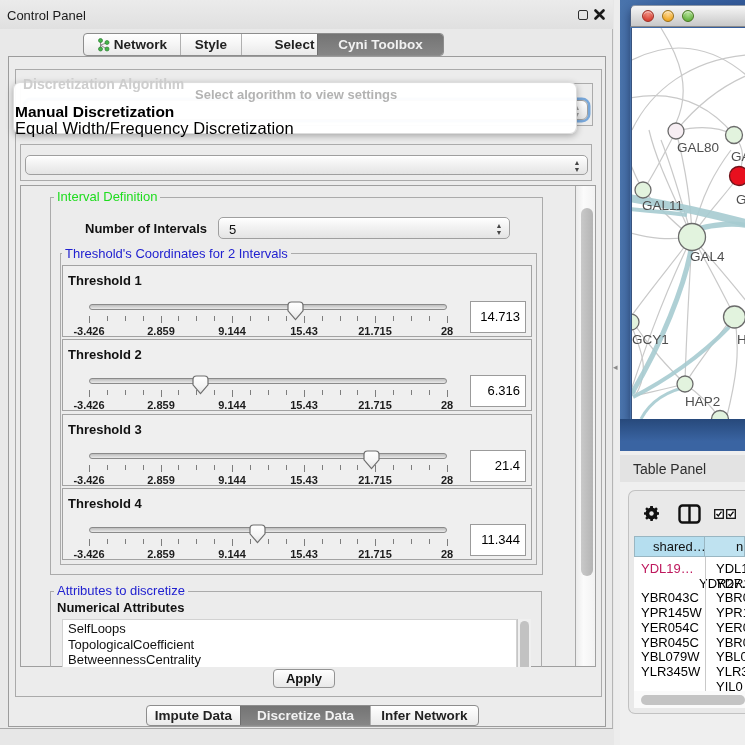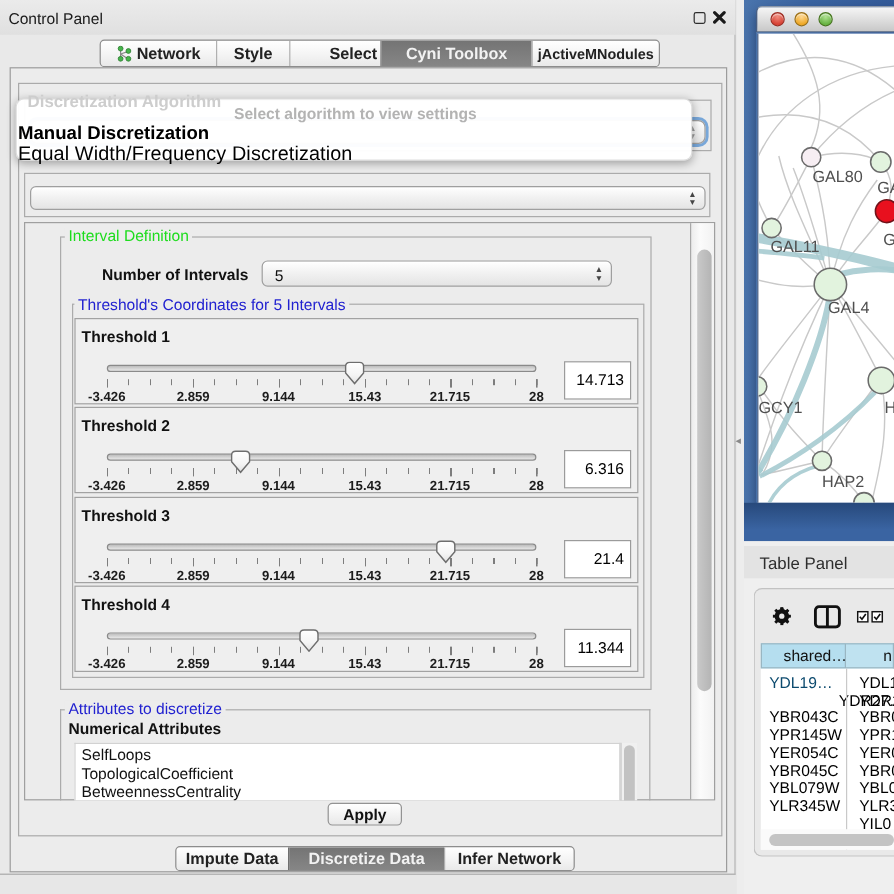--- a/index.html
+++ b/index.html
@@ -40,21 +40,20 @@
     <div style="width:96px;"><svg width="13" height="14" viewBox="0 0 13 14" style="margin-right:4px;">
         <path d="M3.5 3 L3.5 11 M3.5 7 L9.5 5 M3.5 7 L9.5 11" stroke="#8a8a8a" stroke-width="1" fill="none"></path>
         <circle cx="3.5" cy="2.5" r="2" fill="#44b54a" stroke="#2c7d31" stroke-width="0.7"></circle>
         <circle cx="3.5" cy="11" r="2" fill="#44b54a" stroke="#2c7d31" stroke-width="0.7"></circle>
         <circle cx="10" cy="4.5" r="2" fill="#44b54a" stroke="#2c7d31" stroke-width="0.7"></circle>
         <circle cx="10" cy="11" r="2" fill="#44b54a" stroke="#2c7d31" stroke-width="0.7"></circle>
       </svg>Network</div>
     <div style="width:61px;">Style</div>
     <div style="width:76px;padding-left:30px;">Select</div>
     <div class="sel" style="width:126px;">Cyni Toolbox</div>
-    <div style="width:106px;font-size:12px;">jActiveMNodules</div>
   </div>
 <div class="abs" style="left:8px;top:56px;width:598px;height:671px;border:1px solid #9c9c9c;background:#ececec;"></div>
 <div class="abs" style="left:15px;top:69px;width:587px;height:628px;border:1px solid #aaaaaa;"></div>
 <div class="abs gbox" style="left:20px;top:83px;width:573px;height:43px;"></div>
 <div class="abs combo" style="left:25px;top:100px;width:563px;height:20px;box-shadow:0 0 0 2.5px rgba(100,155,214,0.85);border-radius:6px;">
     <div class="ar" style="top:3px;color:#9a9a9a;">▲<br>▼</div>
   </div>
 <div class="abs gbox" style="left:20px;top:144px;width:572px;height:37px;"></div>
 <div class="abs gtitle" style="left:24px;top:137px;color:#111;margin-top:18px;">Table Data</div>
 <div class="abs combo" style="left:25px;top:155px;width:563px;height:20px;">
@@ -64,21 +63,21 @@
 <div class="abs" style="left:575px;top:186px;width:20px;height:480px;background:linear-gradient(90deg,#ececec,#fbfbfb 40%,#f2f2f2);border-left:1px solid #a8a8a8;"></div>
 <div class="abs" style="left:581px;top:208px;width:12px;height:368px;background:linear-gradient(90deg,#c9c9c9,#b4b4b4);border-radius:6px;"></div>
 <div class="abs gbox" style="left:50px;top:197px;width:493px;height:378px;"></div>
 <div class="abs gtitle" style="left:54px;top:190px;color:#1ddc1d;">Interval Definition</div>
 <div class="abs b13" style="left:85px;top:221px;">Number of Intervals</div>
 <div class="abs combo" style="left:218px;top:217px;width:292px;height:22px;">
     <div style="position:absolute;left:10px;top:4px;font-size:13px;color:#111;">5</div>
     <div class="ar" style="top:4px;">▲<br>▼</div>
   </div>
 <div class="abs gbox" style="left:60px;top:253px;width:477px;height:312px;"></div>
-<div class="abs gtitle" style="left:62px;top:247px;color:#2222d0;">Threshold's Coordinates for 5 Intervals</div>
+<div class="abs gtitle" style="left:62px;top:247px;color:#2222d0;">Threshold's Coordinates for 2 Intervals</div>
 <div class="abs tpanel" style="left:62px;top:265px;width:470px;height:72px;"></div>
 <div class="abs b13" style="left:68px;top:273px;">Threshold 1</div>
 <div class="abs" style="left:89px;top:304px;width:358px;height:6px;border:1px solid #8a8a8a;border-radius:3px;background:linear-gradient(#bdbdbd,#e9e9e9);"></div>
 <div class="abs" style="left:89px;top:316px;width:359px;height:5px;background:repeating-linear-gradient(90deg,#7d7d7d 0px,#7d7d7d 1px,transparent 1px,transparent 17.9px);"></div>
 <div class="abs" style="left:89px;top:316px;width:359px;height:7px;background:repeating-linear-gradient(90deg,#7d7d7d 0px,#7d7d7d 1px,transparent 1px,transparent 71.6px);"></div>
 <div class="ticklbl" style="left:57px;top:325px;">-3.426</div>
 <div class="ticklbl" style="left:129px;top:325px;">2.859</div>
 <div class="ticklbl" style="left:200px;top:325px;">9.144</div>
 <div class="ticklbl" style="left:272px;top:325px;">15.43</div>
 <div class="ticklbl" style="left:343px;top:325px;">21.715</div>
@@ -274,21 +273,21 @@
     <rect x="0.7" y="0.7" width="8.6" height="8.6" fill="#fff" stroke="#111" stroke-width="1.3"></rect>
     <path d="M2.5 5 L4.3 7 L7.5 2.7" fill="none" stroke="#111" stroke-width="1.4"></path>
   </svg>
 <svg class="abs" style="left:726px;top:509px;" width="10" height="10" viewBox="0 0 10 10">
     <rect x="0.7" y="0.7" width="8.6" height="8.6" fill="#fff" stroke="#111" stroke-width="1.3"></rect>
     <path d="M2.5 5 L4.3 7 L7.5 2.7" fill="none" stroke="#111" stroke-width="1.4"></path>
   </svg>
 <div class="abs" style="left:634px;top:536px;width:111px;height:172px;background:#fff;"></div>
 <div class="abs" style="left:634px;top:536px;width:71px;height:21px;background:#b5deef;border:1px solid #99b6c2;font-size:13px;color:#111;text-align:center;text-indent:18px;line-height:20px;">shared…</div>
 <div class="abs" style="left:705px;top:536px;width:40px;height:21px;background:#bfe2f0;border:1px solid #99b6c2;border-left:none;font-size:13px;color:#111;padding-left:31px;line-height:20px;">n</div>
-<div class="abs" style="left:641px;top:561.0px;font-size:13px;color:#0c4a6e;">YDL19…</div>
+<div class="abs" style="left:641px;top:561.0px;font-size:13px;color:#be185d;">YDL19…</div>
 <div class="abs" style="left:716px;top:561.0px;font-size:13px;color:#000;">YDL1</div>
 <div class="abs" style="left:655px;top:575.7px;font-size:13px;color:#000;margin-left:44px;">YDR27…</div>
 <div class="abs" style="left:716px;top:575.7px;font-size:13px;color:#000;">YDR2</div>
 <div class="abs" style="left:641px;top:590.4px;font-size:13px;color:#000;">YBR043C</div>
 <div class="abs" style="left:716px;top:590.4px;font-size:13px;color:#000;">YBR0</div>
 <div class="abs" style="left:641px;top:605.1px;font-size:13px;color:#000;">YPR145W</div>
 <div class="abs" style="left:716px;top:605.1px;font-size:13px;color:#000;">YPR1</div>
 <div class="abs" style="left:641px;top:619.8px;font-size:13px;color:#000;">YER054C</div>
 <div class="abs" style="left:716px;top:619.8px;font-size:13px;color:#000;">YER0</div>
 <div class="abs" style="left:641px;top:634.5px;font-size:13px;color:#000;">YBR045C</div>

